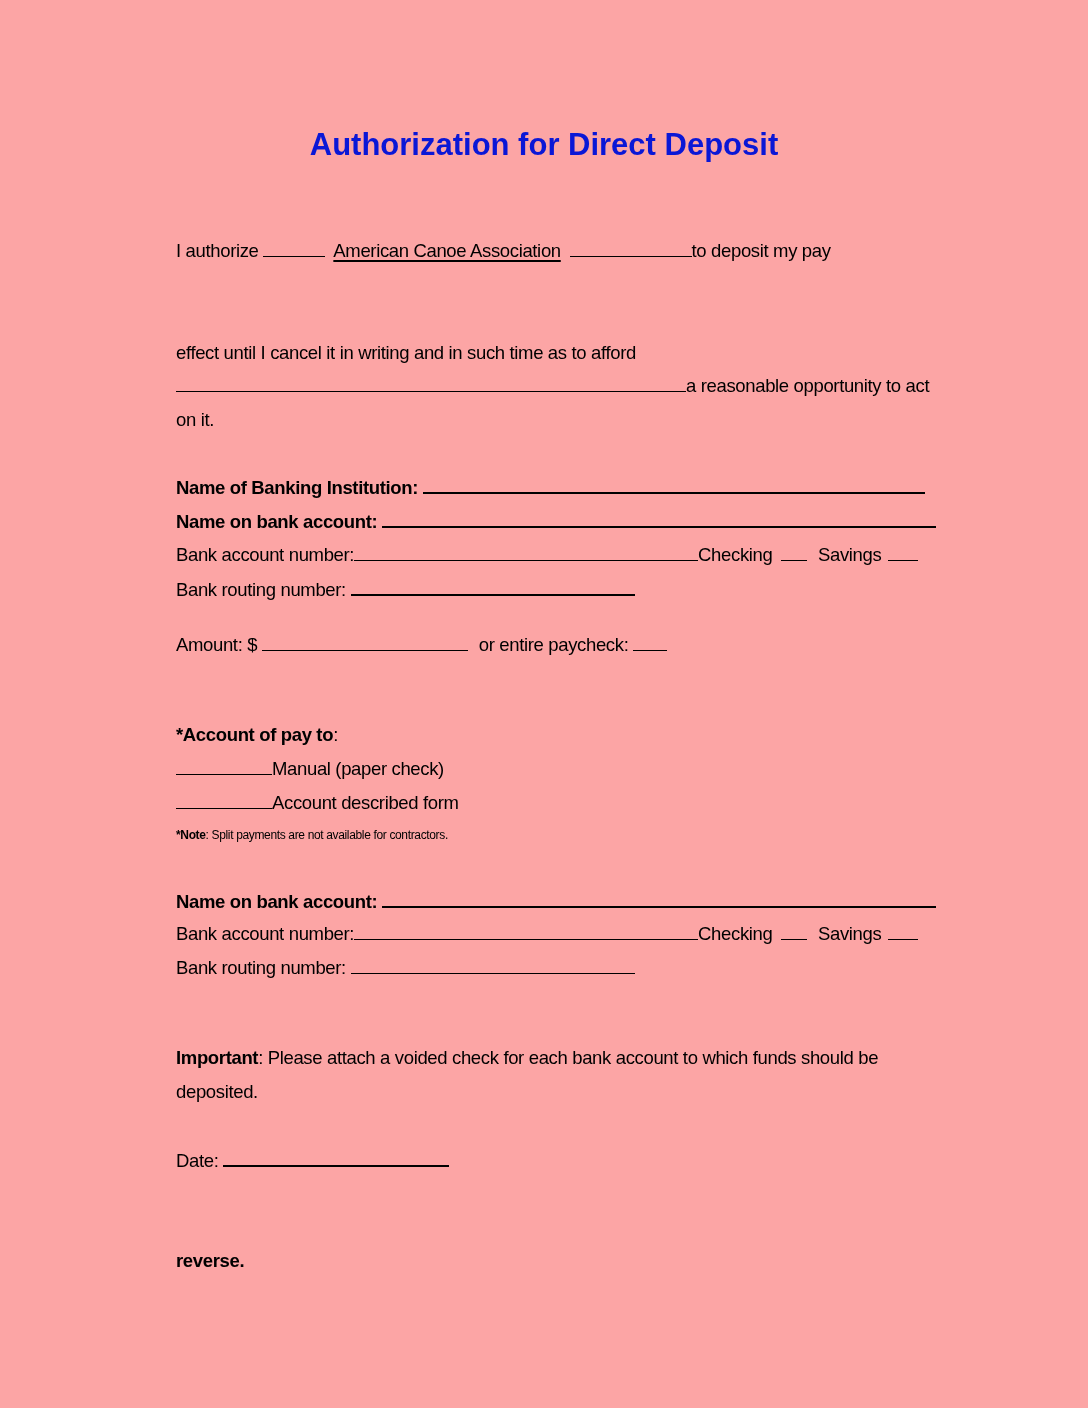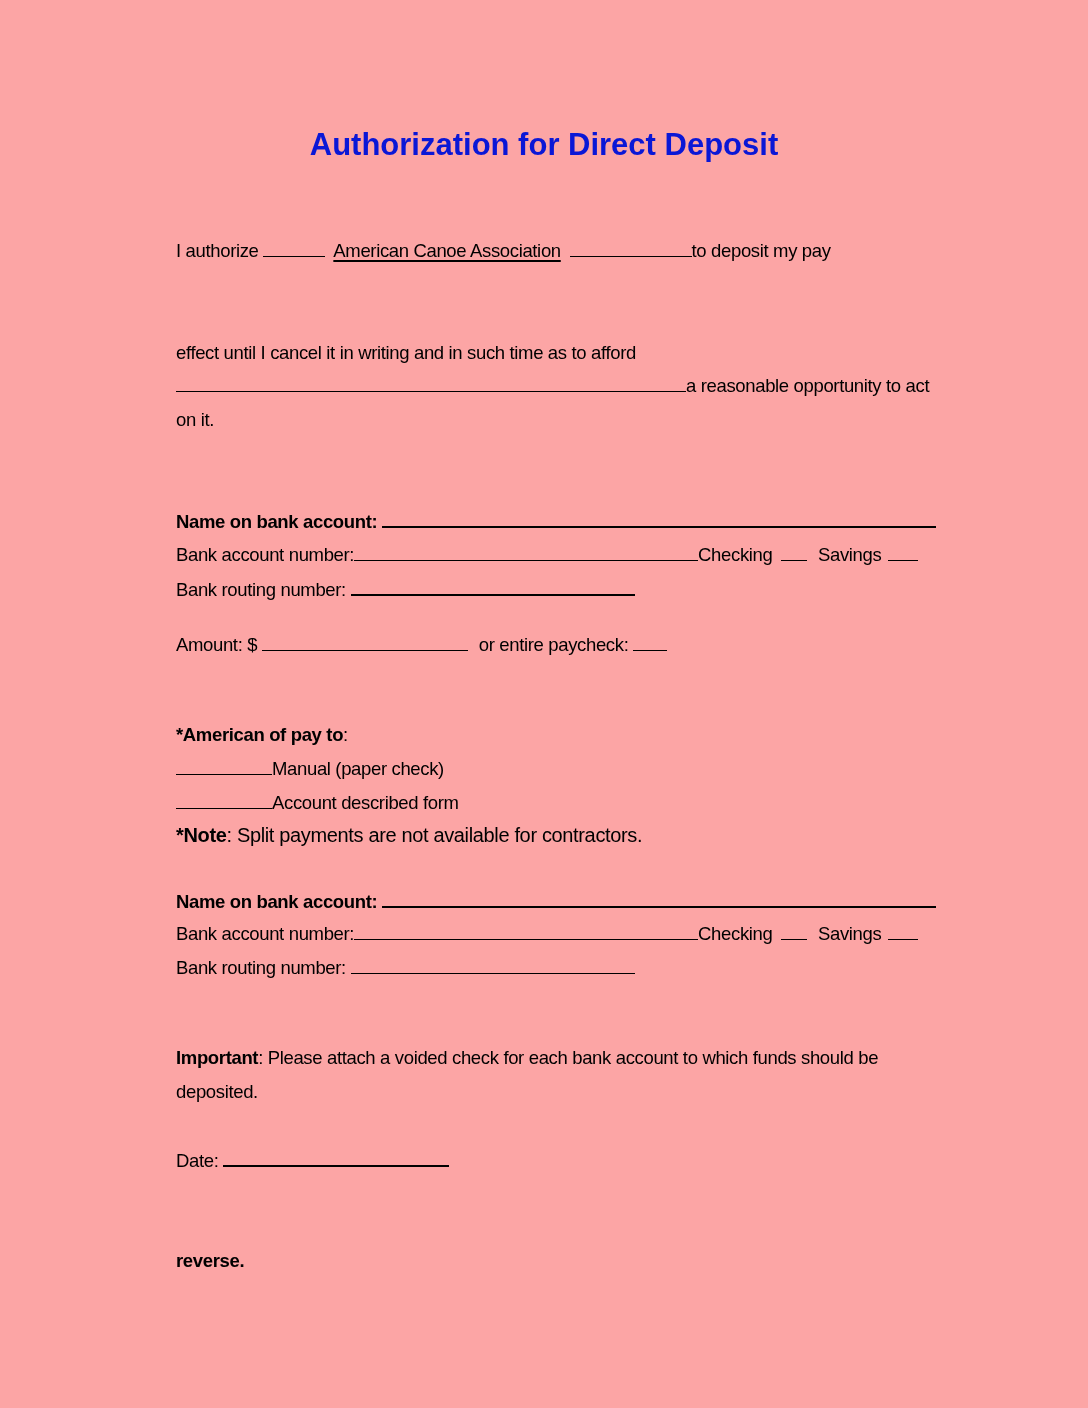--- a/index.html
+++ b/index.html
@@ -6,40 +6,44 @@
   body { width: 1088px; height: 1408px; position: relative; overflow: hidden;
          font-family: "Liberation Sans", sans-serif; color: #000; }
   .page { position: absolute; left: 0; top: 0; width: 1088px; height: 1408px; background: #fca5a5; }
   .title { position: absolute; left: 0; width: 1088px; top: 127px; text-align: center;
            font-size: 31px; font-weight: bold; color: #0a17d6; letter-spacing: 0px; }
   .line { position: absolute; left: 160px; font-size: 18.5px; line-height: 22px; white-space: nowrap; letter-spacing: -0.35px; margin-left: 16px; }
   .b { font-weight: bold; }
   .blank { display: inline-block; border-bottom: 2px solid #000; height: 16px; vertical-align: baseline; }
   .blank.thin { border-bottom-width: 1.5px; }
   .filled { text-decoration: underline; text-underline-offset: 3px; text-decoration-thickness: 1.5px; }
-  .small { font-size: 20px; }
+  .small { font-size: 12px; }
 </style>
 </head>
 <body>
 
 <div class="page">
 
   <div class="title">Authorization for Direct Deposit</div>
 
   <div class="line" style="top:240px">
     <span>I authorize</span>
     <span class="blank thin" style="width:62px"></span><span class="filled" style="margin-left:8px">American Canoe Association</span>
     <span class="blank thin" style="width:122px;margin-left:4px"></span><span>to deposit my pay</span>
   </div>
   <div class="line" style="top:375px">
     <span class="blank thin" style="width:510px"></span><span>a reasonable opportunity to act</span>
   </div>
   <div class="line" style="top:342px">effect until I cancel it in writing and in such time as to afford</div>
   <div class="line" style="top:409px">on it.</div>
 
+  <div class="line b" style="top:476px">
+    <span>Name of Banking Institution:</span>
+    <span class="blank" style="width:502px"></span>
+  </div>
   <div class="line b" style="top:510px">
     <span>Name on bank account:</span>
     <span class="blank" style="width:554px"></span>
   </div>
   <div class="line" style="top:544px">
     <span>Bank account number:</span><span class="blank thin" style="width:344px"></span><span>Checking</span>
     <span class="blank thin" style="width:26px;margin-left:4px"></span>
     <span style="margin-left:6px">Savings</span>
     <span class="blank thin" style="width:30px;margin-left:2px"></span>
   </div>
@@ -48,21 +52,21 @@
     <span class="blank" style="width:284px"></span>
   </div>
   <div class="line" style="top:634px">
     <span>Amount: $</span>
     <span class="blank thin" style="width:206px"></span>
     <span style="margin-left:6px">or entire paycheck:</span>
     <span class="blank thin" style="width:34px"></span>
   </div>
 
   <div class="line" style="top:724px">
-    <span class="b">*American of pay to</span><span>:</span>
+    <span class="b">*Account of pay to</span><span>:</span>
   </div>
   <div class="line" style="top:758px">
     <span class="blank thin" style="width:96px"></span><span>Manual (paper check)</span>
   </div>
   <div class="line" style="top:792px">
     <span class="blank thin" style="width:96px"></span><span>Account described form</span>
   </div>
   <div class="line small" style="top:824px">
     <span class="b">*Note</span><span>: Split payments are not available for contractors.</span>
   </div>

